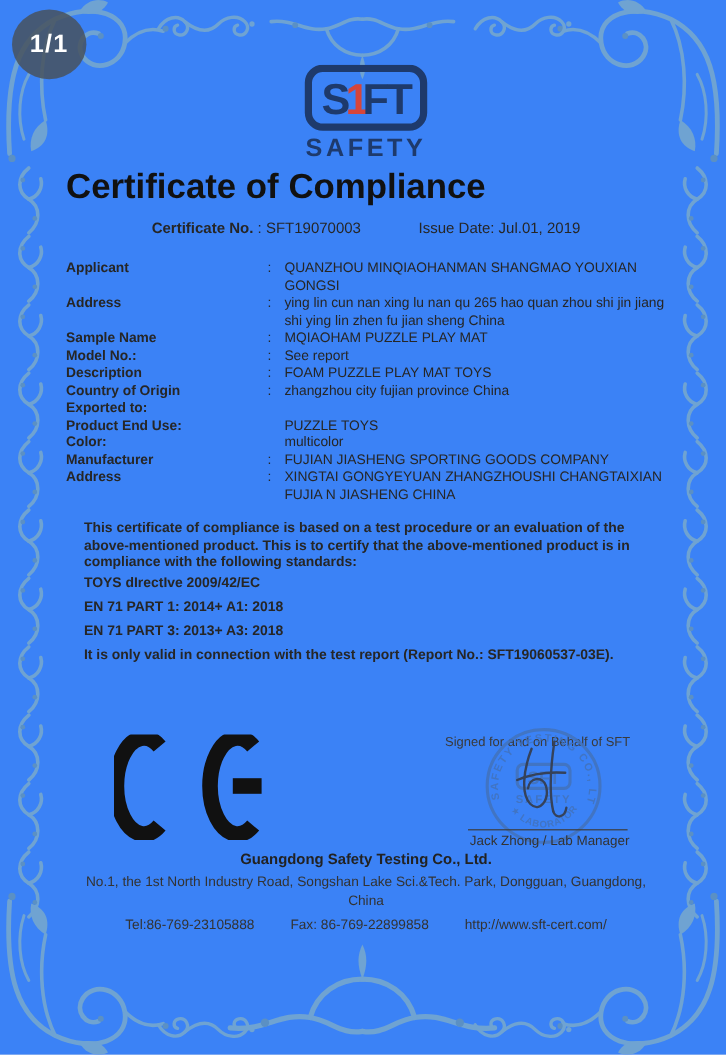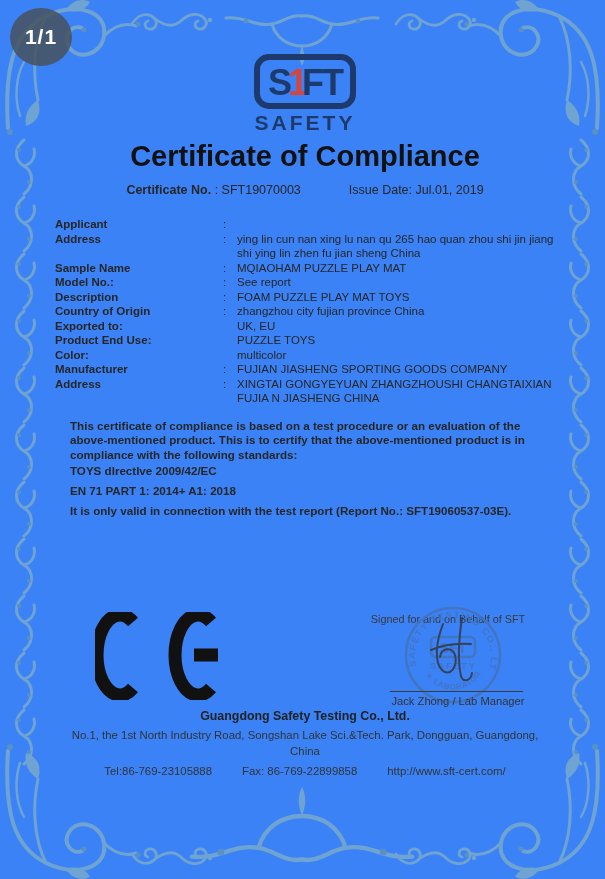--- a/index.html
+++ b/index.html
@@ -8,21 +8,21 @@
     overflow:hidden;font-family:"Liberation Sans","DejaVu Sans",sans-serif;color:#262626;
   }
   .border-svg{position:absolute;inset:0;z-index:0;pointer-events:none;}
   .page-badge{
     position:absolute;left:10px;top:8px;width:62px;height:58px;border-radius:50%;
     background:rgba(72,82,94,0.85);color:#fff;font-size:21px;font-weight:bold;
     display:flex;align-items:center;justify-content:center;z-index:3;letter-spacing:1px;
   }
   .main{position:absolute;left:55px;right:50px;top:54px;z-index:1;}
   .logo-svg{display:block;margin:0 auto;}
-  .title{margin-top:4px;text-align:center;font-size:29px;font-weight:bold;color:#111;letter-spacing:0;}
+  .title{margin-top:4px;text-align:left;font-size:29px;font-weight:bold;color:#111;letter-spacing:0;}
   .cert-line{margin-top:10px;display:flex;justify-content:center;gap:48px;font-size:12.5px;}
   .cert-line .b{font-weight:bold;}
   .fields{margin-top:20px;}
   .field-row{display:grid;grid-template-columns:168px 14px 1fr;font-size:11.5px;line-height:14.5px;}
   .field-row .lbl{font-weight:bold;}
   .statement{margin-top:13px;margin-left:15px;width:480px;font-size:11.6px;font-weight:bold;line-height:14.6px;}
   .standard{margin-left:15px;font-size:11.6px;font-weight:bold;margin-top:3px;line-height:14px;}
   .standard.first{margin-top:2px;}
   .std-gap{margin-top:6px;}
   .validity{margin-left:15px;font-size:11.6px;font-weight:bold;margin-top:6px;}
@@ -132,20 +132,21 @@
 
     <div class="cert-line">
       <span><span class="b">Certificate No.</span> <span>: SFT19070003</span></span>
       <span>Issue Date: Jul.01, 2019</span>
     </div>
 
     <div class="fields">
       <div class="field-row">
           <span class="lbl">Applicant</span>
           <span class="sep">:</span>
+          <span class="val">QUANZHOU MINQIAOHANMAN SHANGMAO YOUXIAN GONGSI</span>
         </div>
       <div class="field-row">
           <span class="lbl">Address</span>
           <span class="sep">:</span>
           <span class="val">ying lin cun nan xing lu nan qu 265 hao quan zhou shi jin jiang shi ying lin zhen fu jian sheng China</span>
         </div>
       <div class="field-row">
           <span class="lbl">Sample Name</span>
           <span class="sep">:</span>
           <span class="val">MQIAOHAM PUZZLE PLAY MAT</span>
@@ -161,21 +162,20 @@
           <span class="val">FOAM PUZZLE PLAY MAT TOYS</span>
         </div>
       <div class="field-row">
           <span class="lbl">Country of Origin</span>
           <span class="sep">:</span>
           <span class="val">zhangzhou city fujian province China</span>
         </div>
       <div class="field-row">
           <span class="lbl">Exported to:</span>
           <span class="sep"></span>
-          <span class="val">UK, EU</span>
         </div>
       <div class="field-row">
           <span class="lbl">Product End Use:</span>
           <span class="sep"></span>
           <span class="val">PUZZLE TOYS</span>
         </div>
       <div class="field-row">
           <span class="lbl">Color:</span>
           <span class="sep"></span>
           <span class="val">multicolor</span>
@@ -188,20 +188,21 @@
       <div class="field-row">
           <span class="lbl">Address</span>
           <span class="sep">:</span>
           <span class="val">XINGTAI GONGYEYUAN ZHANGZHOUSHI CHANGTAIXIAN FUJIA N JIASHENG CHINA</span>
         </div>
     </div>
 
     <div class="statement">This certificate of compliance is based on a test procedure or an evaluation of the above-mentioned product. This is to certify that the above-mentioned product is in compliance with the following standards:</div>
     <div class="standard first">TOYS dIrectIve 2009/42/EC</div>
     <div class="standard std-gap">EN 71 PART 1: 2014+ A1: 2018</div>
+    <div class="standard std-gap">EN 71 PART 3: 2013+ A3: 2018</div>
     <div class="validity">It is only valid in connection with the test report (Report No.: SFT19060537-03E).</div>
   </div>
 
   <svg class="ce-svg" width="130" height="88" viewBox="0 0 130 88">
     <path d="M 38,10 A 23,40 0 1 0 38,76" fill="none" stroke="#111" stroke-width="13"></path>
     <path d="M 116,10 A 23,40 0 1 0 116,76" fill="none" stroke="#111" stroke-width="13"></path>
     <path d="M 99,43 L 123,43" fill="none" stroke="#111" stroke-width="13"></path>
   </svg>
 
   <div class="signed-for">Signed for and on Behalf of SFT</div>

